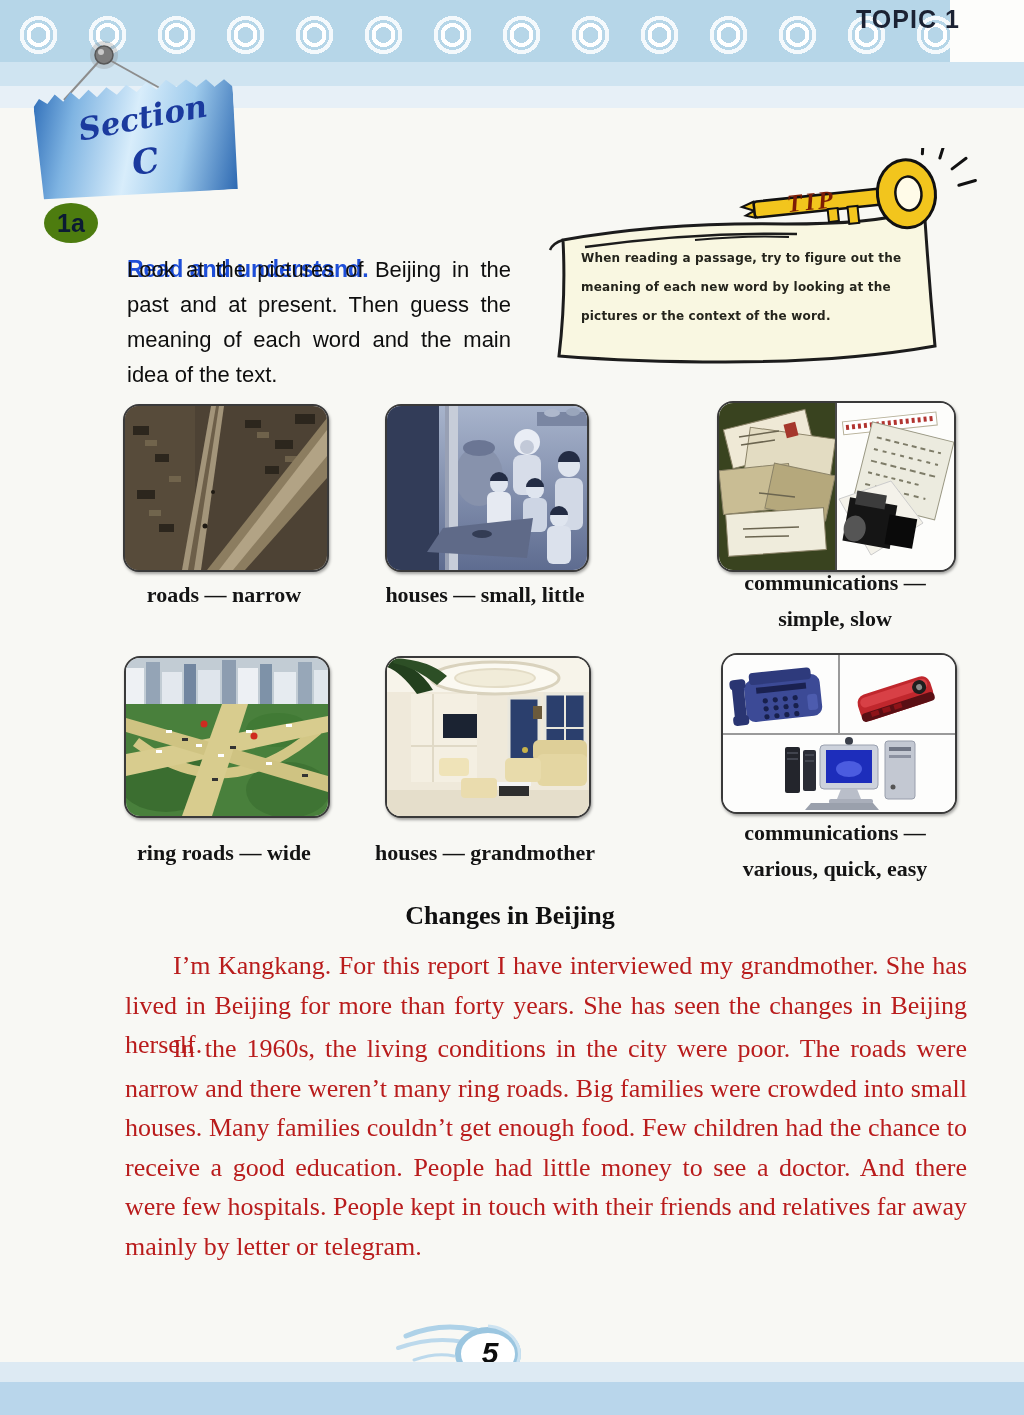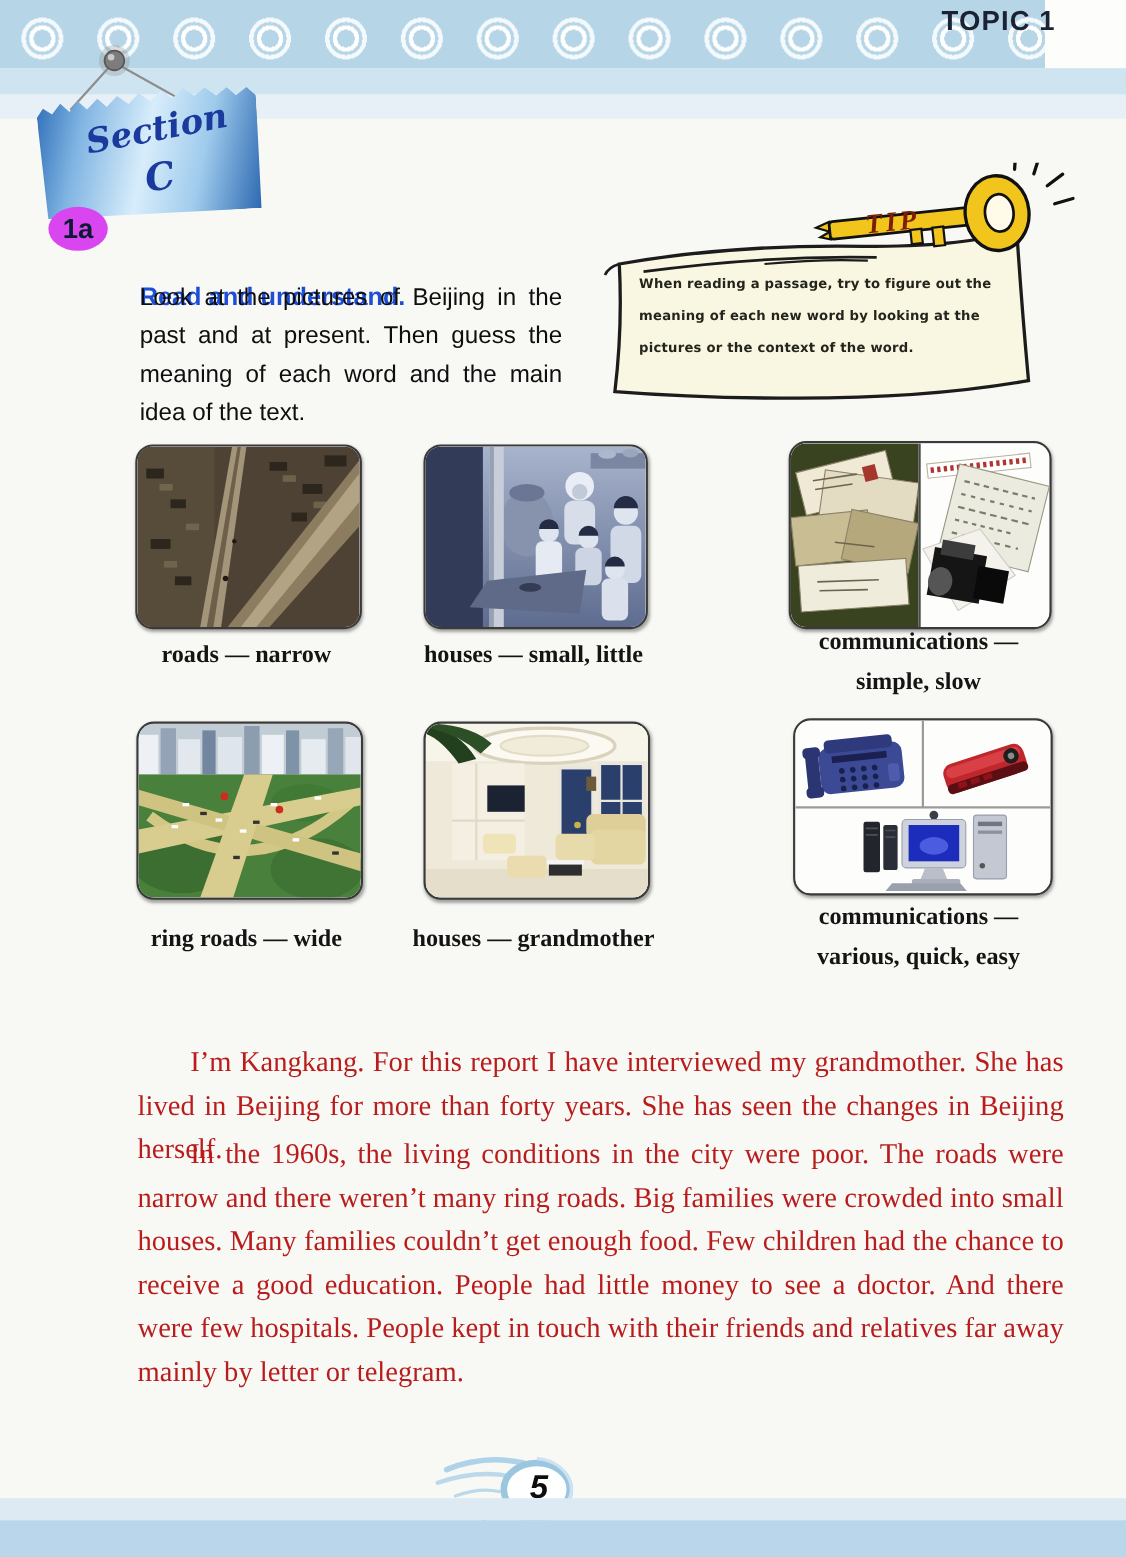--- a/index.html
+++ b/index.html
@@ -16,21 +16,21 @@
   
   .pin-svg{position:absolute;left:40px;top:36px;}
   .banner{position:absolute;left:36px;top:82px;width:200px;height:114px;transform:rotate(-4deg);
     background:linear-gradient(105deg,#2e6db8 0%,#7fb4e2 20%,#d8edfb 48%,#9fcbec 72%,#2a66b0 100%);
     clip-path:polygon(0% 16%,3% 9%,7% 14%,11% 6%,15% 13%,19% 5%,23% 12%,28% 4%,32% 11%,37% 3%,42% 10%,47% 2%,52% 9%,57% 1%,62% 8%,67% 0%,72% 7%,77% 1%,82% 8%,87% 2%,91% 9%,96% 3%,100% 10%,99% 100%,2% 97%);}
   .banner .word{position:absolute;left:28px;top:18px;width:160px;text-align:center;transform:rotate(-7deg);
     font-family:"DejaVu Serif",serif;font-style:italic;font-weight:800;font-size:31px;color:#1b3a9e;}
   .banner .letter{position:absolute;left:78px;top:60px;width:60px;text-align:center;transform:rotate(-6deg);
     font-family:"DejaVu Serif",serif;font-style:italic;font-weight:800;font-size:34px;color:#1b3a9e;}
   
-  .badge{position:absolute;left:44px;top:188px;width:54px;height:40px;border-radius:50%;background:#d946ef;
+  .badge{position:absolute;left:44px;top:203px;width:54px;height:40px;border-radius:50%;background:#4d7c0f;
     display:flex;align-items:center;justify-content:center;font-size:25px;font-weight:700;color:#0b1b33;}
   .act-title{position:absolute;left:127px;top:210px;font-size:23px;font-weight:700;color:#1d4ed8;margin-top:46px;}
   .instruction{position:absolute;left:127px;top:252px;width:384px;font-size:22px;line-height:35px;
     text-align:justify;color:#0e0e0e;}
   
   .tip-wrap{position:absolute;left:545px;top:148px;width:470px;height:240px;}
   .tip-svg{position:absolute;left:0;top:0;}
   .tip-text{position:absolute;left:36px;top:96px;width:344px;font-family:"DejaVu Sans",sans-serif;
     font-size:12px;font-weight:600;line-height:29px;letter-spacing:.2px;color:#24241c;}
   
@@ -349,20 +349,21 @@
 
   <div class="cap" style="left:123px;top:582px;width:202px;">roads — narrow</div>
   <div class="cap" style="left:345px;top:582px;width:280px;">houses — small, little</div>
   <div class="cap" style="left:695px;top:570px;width:280px;">communications —</div>
   <div class="cap" style="left:695px;top:606px;width:280px;">simple, slow</div>
   <div class="cap" style="left:103px;top:840px;width:242px;">ring roads — wide</div>
   <div class="cap" style="left:345px;top:840px;width:280px;">houses — grandmother</div>
   <div class="cap" style="left:695px;top:820px;width:280px;">communications —</div>
   <div class="cap" style="left:695px;top:856px;width:280px;">various, quick, easy</div>
 
+  <div class="p-title">Changes in Beijing</div>
   <div class="para" style="top:946px;">I’m Kangkang. For this report I have interviewed my grandmother. She has lived in Beijing for more than forty years. She has seen the changes in Beijing herself.</div>
   <div class="para" style="top:1029px;">In the 1960s, the living conditions in the city were poor. The roads were narrow and there weren’t many ring roads. Big families were crowded into small houses. Many families couldn’t get enough food. Few children had the chance to receive a good education. People had little money to see a doctor. And there were few hospitals. People kept in touch with their friends and relatives far away mainly by letter or telegram.</div>
 
   <svg class="swirl" width="150" height="64" viewBox="0 0 150 64">
     <path d="M14 16 Q 48 2 84 10" stroke="#aed2e8" stroke-width="5" fill="none" stroke-linecap="round"></path>
     <path d="M6 28 Q 40 16 72 22" stroke="#bcd9ec" stroke-width="4" fill="none" stroke-linecap="round"></path>
     <path d="M22 40 Q 44 32 62 36" stroke="#bcd9ec" stroke-width="3" fill="none" stroke-linecap="round"></path>
     <ellipse cx="96" cy="34" rx="30" ry="24" fill="#ffffff" stroke="#9bc6e0" stroke-width="6"></ellipse>
     <path d="M64 48 A 34 28 0 1 0 96 6" stroke="#cde3f1" stroke-width="3" fill="none"></path>
     <path d="M58 54 q -6 6 -10 8" stroke="#a9cfe6" stroke-width="3" fill="none" stroke-linecap="round"></path>

